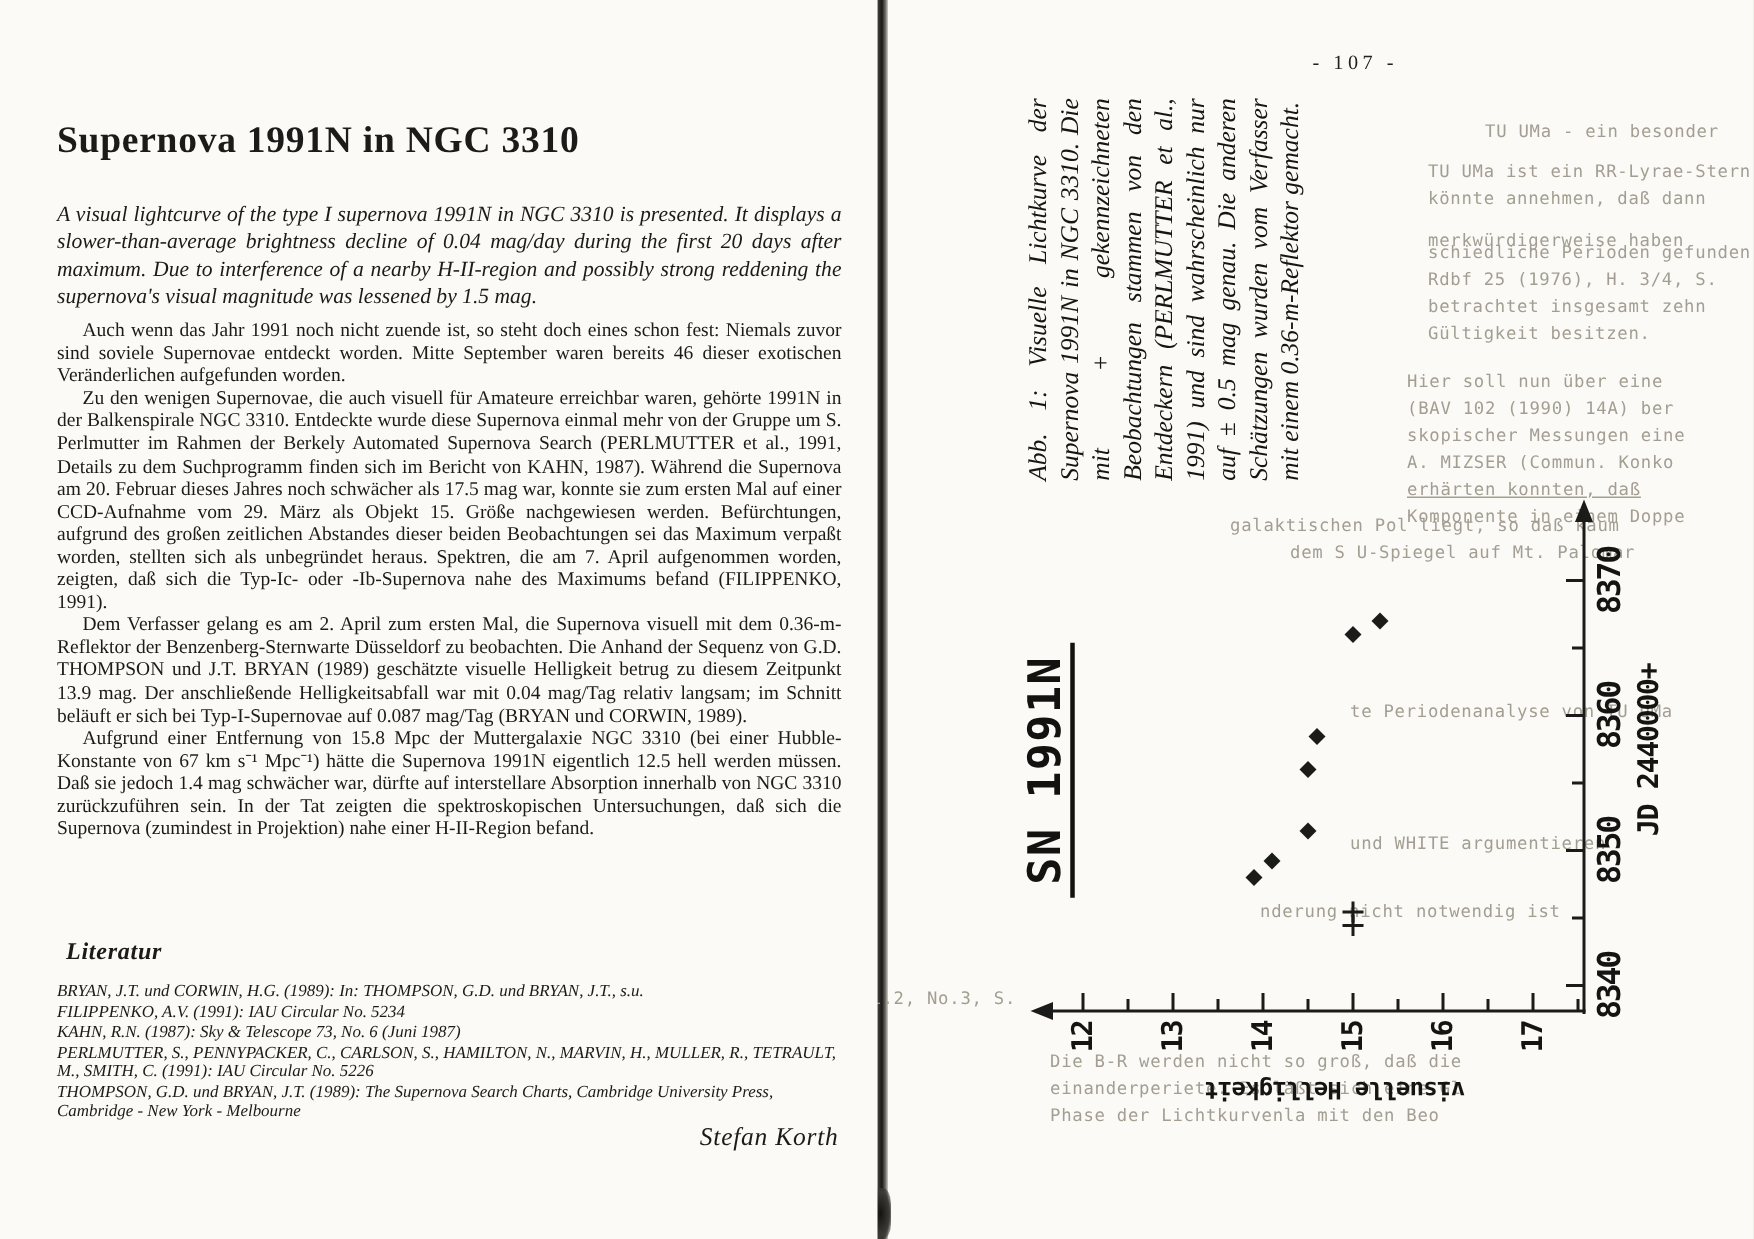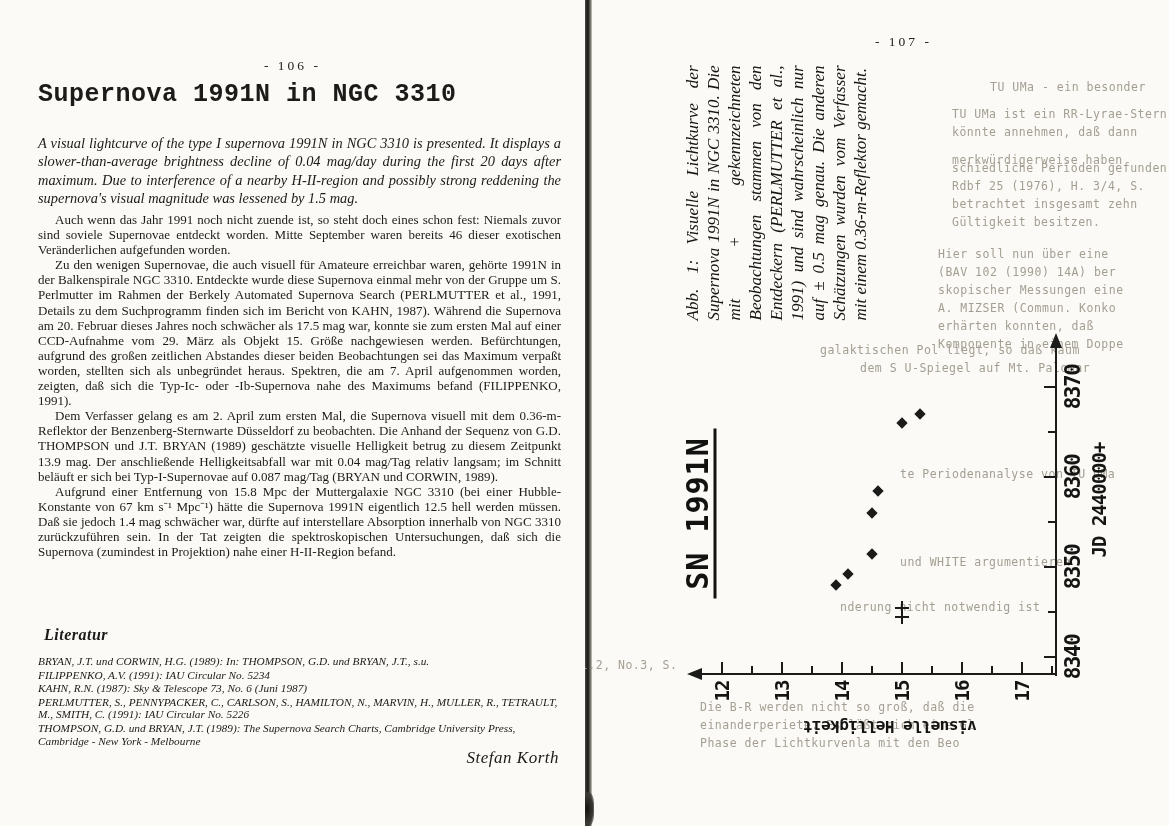--- a/index.html
+++ b/index.html
@@ -94,39 +94,38 @@
       <div class="bleed" style="left: 952px; top: 125px;">könnte annehmen,  daß dann</div>
       <div class="bleed" style="left: 952px; top: 153px;">merkwürdigerweise   haben</div>
       <div class="bleed" style="left: 952px; top: 161px;">schiedliche Perioden  gefunden</div>
       <div class="bleed" style="left: 952px; top: 179px;">Rdbf 25  (1976), H. 3/4, S.</div>
       <div class="bleed" style="left: 952px; top: 197px; text-align: center;">betrachtet insgesamt  zehn</div>
       <div class="bleed" style="left: 952px; top: 215px;">Gültigkeit besitzen.</div>
       <div class="bleed" style="left: 938px; top: 247px;">Hier soll  nun über  eine</div>
       <div class="bleed" style="left: 938px; top: 265px;">(BAV 102 (1990) 14A) ber</div>
       <div class="bleed" style="left: 938px; top: 283px;">skopischer Messungen  eine</div>
       <div class="bleed" style="left: 938px; top: 301px;">A. MIZSER (Commun. Konko</div>
-      <div class="bleed" style="left: 938px; top: 319px;">erhärten  konnten,  daß</div>
+      <div class="bleed" style="left: 938px; top: 319px; text-decoration: underline;">erhärten  konnten,  daß</div>
       <div class="bleed" style="left: 938px; top: 337px;">Komponente in einem Doppe</div>
       <div class="bleed" style="left: 820px; top: 343px;">galaktischen Pol liegt, so daß kaum</div>
       <div class="bleed" style="left: 860px; top: 361px;">dem S U-Spiegel auf Mt. Palomar</div>
       <div class="bleed" style="left: 900px; top: 455px; margin-top: 12px;">te Periodenanalyse von TU UMa</div>
       <div class="bleed" style="left: 900px; top: 555px;">und WHITE  argumentieren</div>
       <div class="bleed" style="left: 840px; top: 600px;">nderung  nicht  notwendig  ist</div>
       <div class="bleed" style="left: 700px; top: 700px;">Die B-R  werden nicht so groß,  daß die</div>
       <div class="bleed" style="left: 700px; top: 718px;">einanderperiete. Es läßt sich  eine Gl</div>
       <div class="bleed" style="left: 700px; top: 736px;">Phase der  Lichtkurvenla mit  den Beo</div>
     </div>
 
   <div id="content-layer">
 
     <div class="page" id="left-page"></div>
     <div class="page" id="right-page" style="background:transparent;"></div>
 
-    <div class="pagenum" id="left-pagenum">- 106 -</div>
-    <h1 id="article-title" style="margin:0;position:absolute;font-family:Liberation Mono, monospace;">Supernova 1991N in NGC 3310</h1>
+    <h1 id="article-title" style="margin:0;position:absolute;">Supernova 1991N in NGC 3310</h1>
     <div id="abstract">A visual lightcurve of the type I supernova 1991N in NGC 3310 is presented. It displays a slower-than-average brightness decline of 0.04 mag/day during the first 20 days after maximum. Due to interference of a nearby H-II-region and possibly strong reddening the supernova's visual magnitude was lessened by 1.5 mag.</div>
     <div id="body-text">
       <p>Auch wenn das Jahr 1991 noch nicht zuende ist, so steht doch eines schon fest: Niemals zuvor sind soviele Supernovae entdeckt worden. Mitte September waren bereits 46 dieser exotischen Veränderlichen aufgefunden worden.</p>
       <p>Zu den wenigen Supernovae, die auch visuell für Amateure erreichbar waren, gehörte 1991N in der Balkenspirale NGC 3310. Entdeckte wurde diese Supernova einmal mehr von der Gruppe um S. Perlmutter im Rahmen der Berkely Automated Supernova Search (PERLMUTTER et al., 1991, Details zu dem Suchprogramm finden sich im Bericht von KAHN, 1987). Während die Supernova am 20. Februar dieses Jahres noch schwächer als 17.5 mag war, konnte sie zum ersten Mal auf einer CCD-Aufnahme vom 29. März als Objekt 15. Größe nachgewiesen werden. Befürchtungen, aufgrund des großen zeitlichen Abstandes dieser beiden Beobachtungen sei das Maximum verpaßt worden, stellten sich als unbegründet heraus. Spektren, die am 7. April aufgenommen worden, zeigten, daß sich die Typ-Ic- oder -Ib-Supernova nahe des Maximums befand (FILIPPENKO, 1991).</p>
       <p>Dem Verfasser gelang es am 2. April zum ersten Mal, die Supernova visuell mit dem 0.36-m-Reflektor der Benzenberg-Sternwarte Düsseldorf zu beobachten. Die Anhand der Sequenz von G.D. THOMPSON und J.T. BRYAN (1989) geschätzte visuelle Helligkeit betrug zu diesem Zeitpunkt 13.9 mag. Der anschließende Helligkeitsabfall war mit 0.04 mag/Tag relativ langsam; im Schnitt beläuft er sich bei Typ-I-Supernovae auf 0.087 mag/Tag (BRYAN und CORWIN, 1989).</p>
       <p>Aufgrund einer Entfernung von 15.8 Mpc der Muttergalaxie NGC 3310 (bei einer Hubble-Konstante von 67 km s⁻¹ Mpc⁻¹) hätte die Supernova 1991N eigentlich 12.5 hell werden müssen. Daß sie jedoch 1.4 mag schwächer war, dürfte auf interstellare Absorption innerhalb von NGC 3310 zurückzuführen sein. In der Tat zeigten die spektroskopischen Untersuchungen, daß sich die Supernova (zumindest in Projektion) nahe einer H-II-Region befand.</p>
     </div>
     <div id="literatur-heading">Literatur</div>
     <div id="references">
       <div>BRYAN, J.T. und CORWIN, H.G. (1989): In: THOMPSON, G.D. und BRYAN, J.T., s.u.</div>

